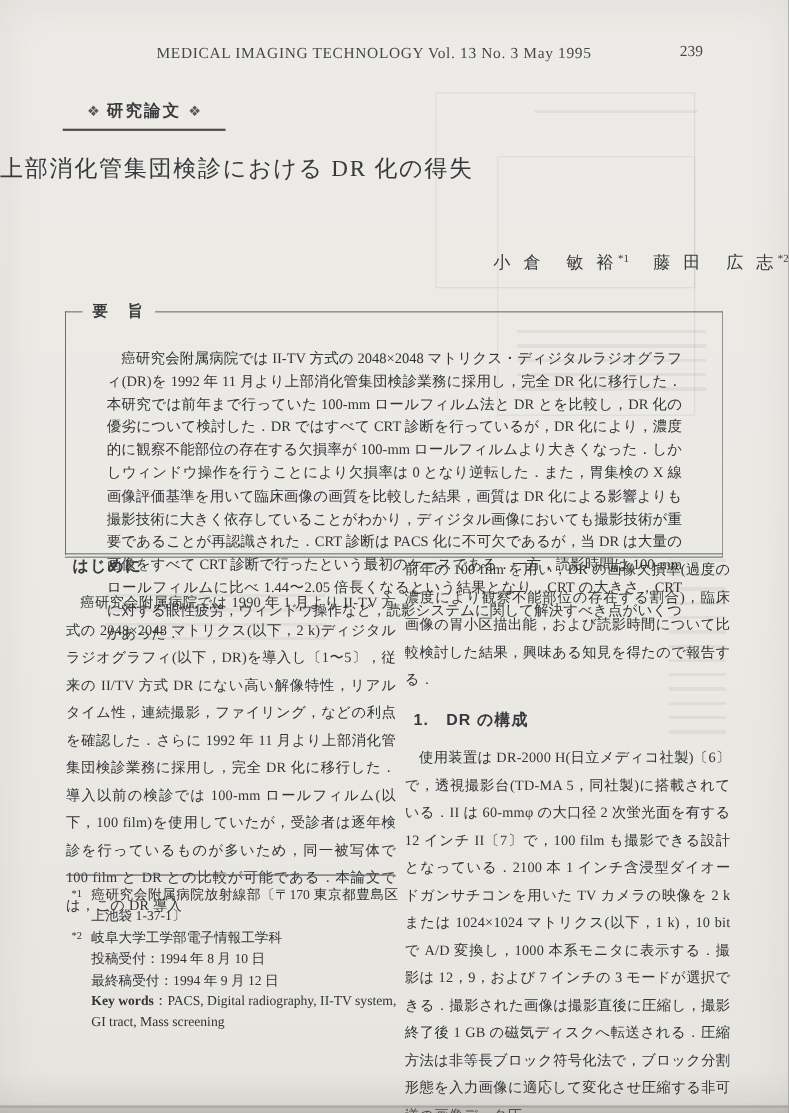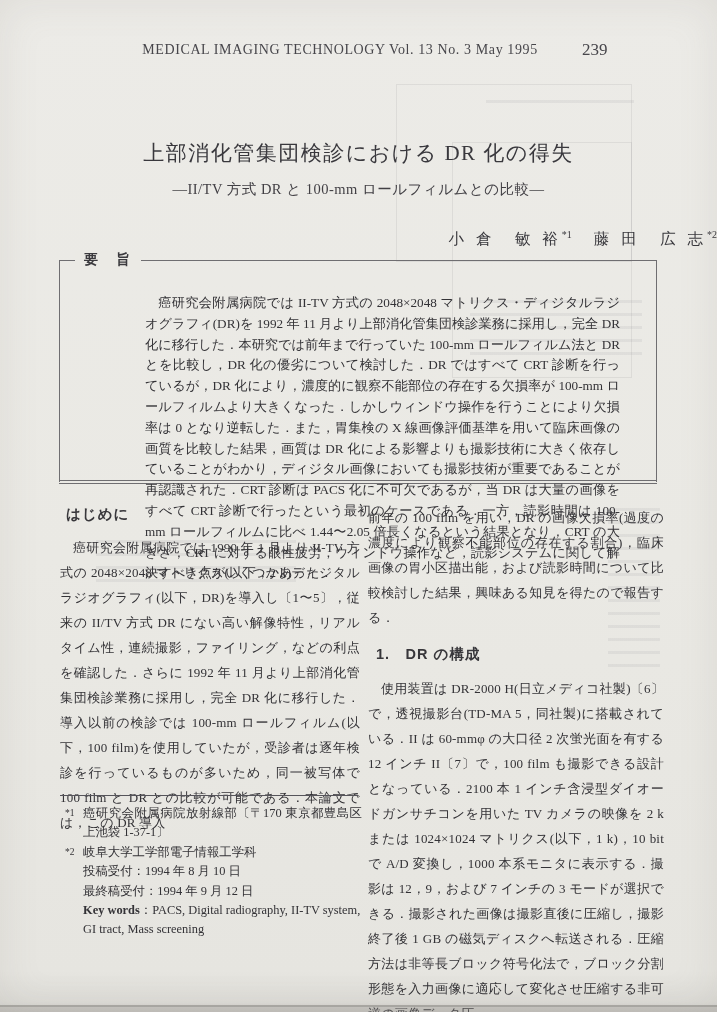--- a/index.html
+++ b/index.html
@@ -22,57 +22,56 @@
     background: repeating-linear-gradient(180deg, rgba(100,100,112,0.16) 0 3px, transparent 3px 13px);
     opacity: 0.55;
   }
 
   
   .journal-header {
     position: absolute; top: 42px; left: 38px; width: 604px;
     text-align: center; font-size: 14px; letter-spacing: 0.6px; color: #47464b;
   }
   .page-number {
-    position: absolute; top: 40px; left: 582px;
-    font-size: 17px; color: #47464b;
+    position: absolute; top: 40px; left: 618px;
+    font-size: 14px; color: #47464b;
   }
 
   
   .badge {
     position: absolute; top: 91px; left: 57px; width: 148px;
     text-align: center; padding-bottom: 7px;
     border-bottom: 2px solid #4c4b4f;
     font-family: "Liberation Sans", "DejaVu Sans", sans-serif;
     font-weight: bold; font-size: 15px; color: #3b3a3e; letter-spacing: 2px;
   }
   .badge .orn { font-size: 13px; color: #5a595e; letter-spacing: 0; }
 
   
   .title {
     position: absolute; top: 139px; left: 0; width: 100%;
-    text-align: center; font-size: 21px; letter-spacing: 1.5px; color: #39383d; font-family: Liberation Serif, serif;
+    font-size: 21px; letter-spacing: 1.5px; color: #39383d; font-family: Liberation Serif, serif;
   }
   .subtitle {
     position: absolute; top: 180px; left: 0; width: 100%;
     text-align: center; font-size: 14.5px; letter-spacing: 0.5px; color: #413f44;
   }
   .authors {
     position: absolute; top: 229px; left: 0; width: 100%;
     text-align: right; font-size: 15.5px; letter-spacing: 4px; color: #39383d;
   }
   .authors .sup { font-size: 10px; vertical-align: 6px; letter-spacing: 0; }
   .authors .gap { display: inline-block; width: 22px; }
 
   
   .abstract-box {
-    position: absolute; top: 260px; left: 59px; width: 598px; height: 224px;
+    position: absolute; top: 283px; left: 59px; width: 598px; height: 224px;
     border: 1.5px solid #6f6e71;
     border-bottom: 4px double #6f6e71;
     box-sizing: border-box;
-    padding-left: 48px;
   }
   .abstract-label {
     position: absolute; top: -10px; left: 15px;
     background: #ebeae5; padding: 0 9px;
     font-family: "Liberation Sans", "DejaVu Sans", sans-serif;
     font-weight: bold; font-size: 14px; color: #3b3a3e; letter-spacing: 2px;
   }
   .abstract-body {
     margin: 16px; padding: 16px 20px 0 21px;
     font-size: 13.2px; line-height: 20.8px;
@@ -119,23 +118,27 @@
   <div class="ghost ghost-box" style="left:396px; top:84px; width:234px; height:176px;"></div>
   <div class="ghost ghost-box" style="left:452px; top:142px; width:178px; height:234px;"></div>
   <div class="ghost ghost-text" style="left:486px; top:100px; width:148px; height:12px;"></div>
   <div class="ghost ghost-text" style="left:470px; top:300px; width:172px; height:64px;"></div>
   <div class="ghost ghost-text" style="left:608px; top:508px; width:52px; height:160px;"></div>
   <div class="ghost ghost-text" style="left:96px; top:540px; width:200px; height:50px;"></div>
 
   <div class="journal-header">MEDICAL IMAGING TECHNOLOGY Vol. 13 No. 3  May 1995</div>
   <div class="page-number">239</div>
 
+  <div class="badge">
+    <span class="orn">❖</span>
+    <span>研究論文</span>
+    <span class="orn">❖</span>
+  </div>
 
   <div class="title">上部消化管集団検診における DR 化の得失</div>
-  <div class="subtitle">―II/TV 方式 DR と 100-mm ロールフィルムとの比較―</div>
   <div class="authors">
     <span>小 倉　敏 裕</span><span class="sup">*1</span><span class="gap"></span><span>藤 田　広 志</span><span class="sup">*2</span>
   </div>
 
   <div class="abstract-box">
     <div class="abstract-label">要　旨</div>
     <p class="abstract-body">癌研究会附属病院では II-TV 方式の 2048×2048 マトリクス・ディジタルラジオグラフィ(DR)を 1992 年 11 月より上部消化管集団検診業務に採用し，完全 DR 化に移行した．本研究では前年まで行っていた 100-mm ロールフィルム法と DR とを比較し，DR 化の優劣について検討した．DR ではすべて CRT 診断を行っているが，DR 化により，濃度的に観察不能部位の存在する欠損率が 100-mm ロールフィルムより大きくなった．しかしウィンドウ操作を行うことにより欠損率は 0 となり逆転した．また，胃集検の X 線画像評価基準を用いて臨床画像の画質を比較した結果，画質は DR 化による影響よりも撮影技術に大きく依存していることがわかり，ディジタル画像においても撮影技術が重要であることが再認識された．CRT 診断は PACS 化に不可欠であるが，当 DR は大量の画像をすべて CRT 診断で行ったという最初のケースである．一方，読影時間は 100-mm ロールフィルムに比べ 1.44〜2.05 倍長くなるという結果となり，CRT の大きさ，CRT に対する眼性疲労，ウィンドウ操作など，読影システムに関して解決すべき点がいくつかあった．</p>
   </div>
 
   <div class="col col-left">

